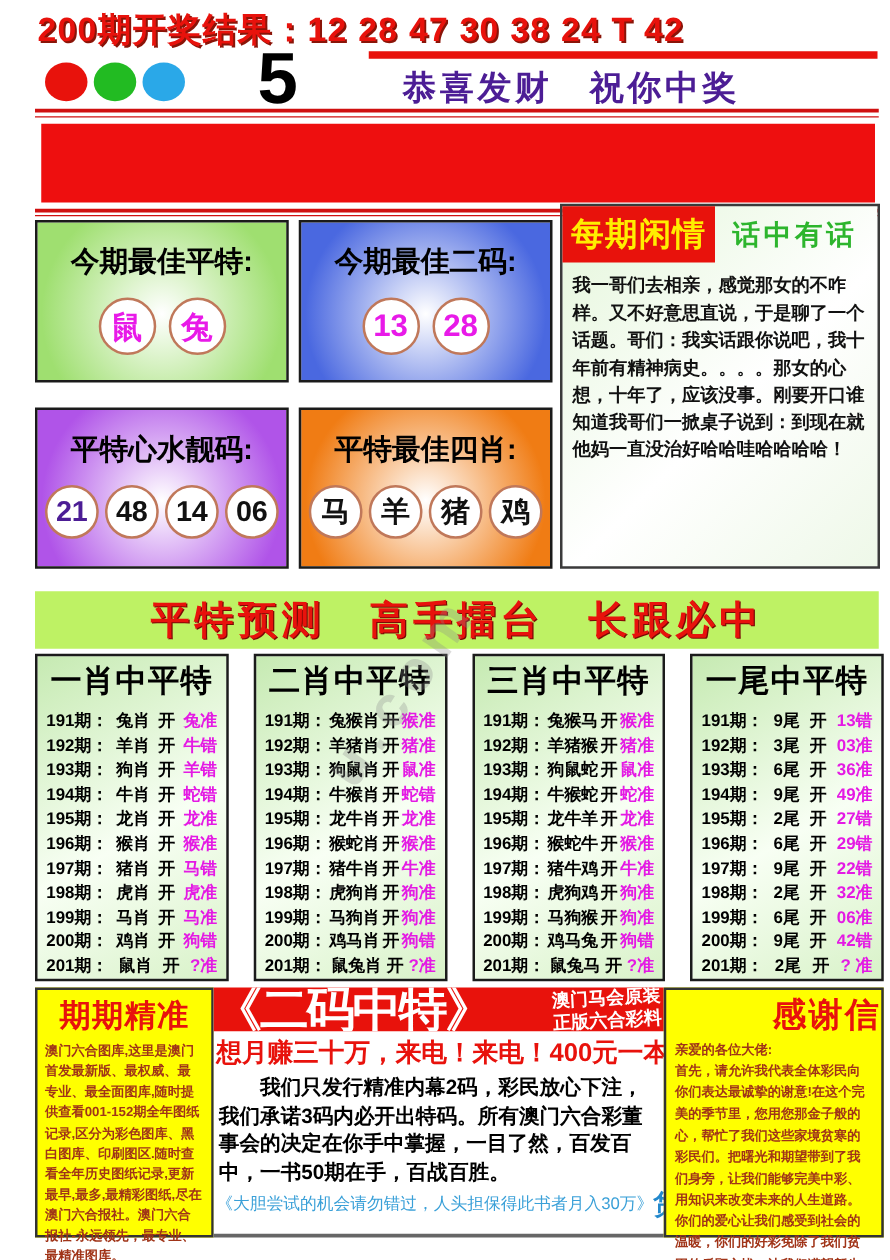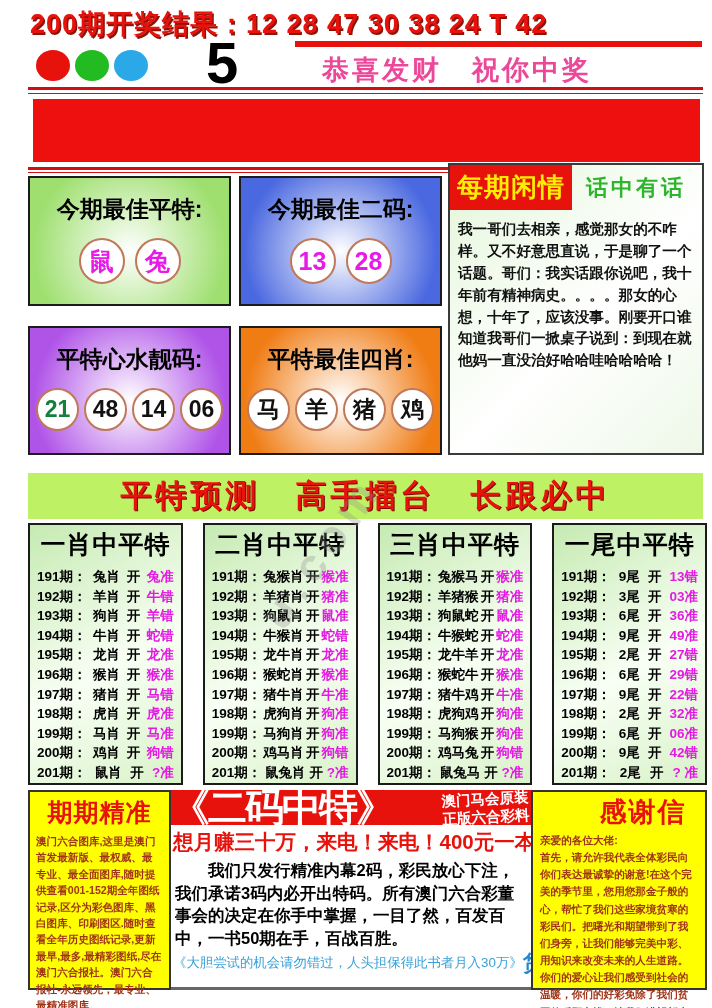--- a/index.html
+++ b/index.html
@@ -6,21 +6,21 @@
   body{font-family:"Liberation Sans","DejaVu Sans",sans-serif;}
   .page{position:relative;width:712px;height:1008px;background:#ffffff;overflow:hidden;}
 
   
   .result-line{position:absolute;left:30px;top:6px;font-size:27px;font-weight:900;color:#e8120c;
     text-shadow:1.5px 1.5px 0 #8a1408;letter-spacing:1px;white-space:nowrap;}
   .top-underline{position:absolute;left:295px;top:41px;width:407px;height:6px;background:#e8120c;}
   .dots{position:absolute;left:36px;top:50px;display:flex;gap:5px;}
   .dot{width:34px;height:31px;border-radius:50%;}
   .page-number{position:absolute;left:206px;top:34px;font-size:58px;font-weight:900;color:#000;line-height:1;}
-  .greeting{position:absolute;left:322px;top:52px;font-size:27px;font-weight:900;color:#ec4899;letter-spacing:3px;white-space:nowrap;}
+  .greeting{position:absolute;left:322px;top:52px;font-size:27px;font-weight:900;color:#4c1d95;letter-spacing:3px;white-space:nowrap;}
   .hr{position:absolute;left:28px;width:675px;background:#d01010;}
   .hr.a{top:87px;height:3px;} .hr.b{top:93px;height:1px;}
   .hr.c{top:167px;height:3px;} .hr.d{top:172px;height:1px;}
   .red-bar{position:absolute;left:33px;top:99px;width:667px;height:63px;background:#ee0f0f;}
 
   
   .boxes{position:absolute;left:28px;top:176px;width:414px;height:279px;
     display:grid;grid-template-columns:1fr 1fr;grid-template-rows:1fr 1fr;gap:20px 8px;}
   .box{border:2px solid #1b1b1b;display:flex;flex-direction:column;align-items:center;
     background:radial-gradient(circle at 50% 58%, #ffffff 0%, var(--bg) 78%);}
@@ -61,21 +61,21 @@
   .bmid{width:360px;display:flex;flex-direction:column;background:#fff;border-bottom:3px solid #666;box-sizing:border-box;}
   .bmid-banner{background:#e8120c;color:#fff;display:flex;align-items:center;height:57px;overflow:hidden;}
   .bmid-banner-title{font-size:39px;font-weight:900;white-space:nowrap;letter-spacing:-2px;}
   .bmid-banner-side{margin-left:auto;margin-right:2px;font-size:14.5px;font-weight:700;line-height:1.25;white-space:nowrap;transform:rotate(-3deg);}
   .bmid-redline{color:#e8120c;font-size:20.5px;font-weight:900;margin:3px 0 0 2px;white-space:nowrap;}
   .bmid-body{color:#000;font-size:16.5px;font-weight:900;line-height:1.36;padding:3px 4px 0 4px;text-indent:2em;}
   .bmid-bluerow{display:flex;align-items:center;margin-top:auto;margin-bottom:10px;padding:0 2px;}
   .bmid-blue{color:#3aa0d8;font-size:13.4px;font-weight:400;white-space:nowrap;}
   .bmid-cod{color:#2288cc;font-size:21px;font-weight:900;margin-left:auto;letter-spacing:2px;white-space:nowrap;}
   .bright{flex:1;background:#ffff00;border:2px solid #333;box-sizing:border-box;}
-  .bright-title{color:#e8120c;font-size:27px;font-weight:900;text-align:center;margin-top:2px;letter-spacing:2px;padding-left:48px;}
+  .bright-title{color:#e8120c;font-size:27px;font-weight:900;text-align:right;margin-top:2px;letter-spacing:2px;padding-left:48px;}
   .bright .panel-body{white-space:pre-line;line-height:1.62;padding:2px 7px;}
 
   .watermark{position:absolute;left:248px;top:608px;transform:rotate(-55deg);transform-origin:0 0;
     font-size:46px;letter-spacing:8px;color:rgba(140,140,140,0.30);font-weight:700;pointer-events:none;}
 </style>
 </head>
 <body>
 
 <div class="page">
 
@@ -107,21 +107,21 @@
       <div class="box" style="--bg: #4a68e0;">
         <div class="box-title">今期最佳二码:</div>
         <div class="balls">
           <span class="ball" style="color: rgb(232, 26, 232);">13</span>
           <span class="ball" style="color: rgb(232, 26, 232);">28</span>
         </div>
       </div>
       <div class="box" style="--bg: #b054e8;">
         <div class="box-title">平特心水靓码:</div>
         <div class="balls small">
-          <span class="ball" style="color: #15803d;">21</span>
+          <span class="ball" style="color: #4c1d95;">21</span>
           <span class="ball" style="color: rgb(17, 17, 17);">48</span>
           <span class="ball" style="color: rgb(17, 17, 17);">14</span>
           <span class="ball" style="color: rgb(17, 17, 17);">06</span>
         </div>
       </div>
       <div class="box" style="--bg: #f07c14;">
         <div class="box-title">平特最佳四肖:</div>
         <div class="balls small">
           <span class="ball" style="color: rgb(17, 17, 17);">马</span>
           <span class="ball" style="color: rgb(17, 17, 17);">羊</span>

